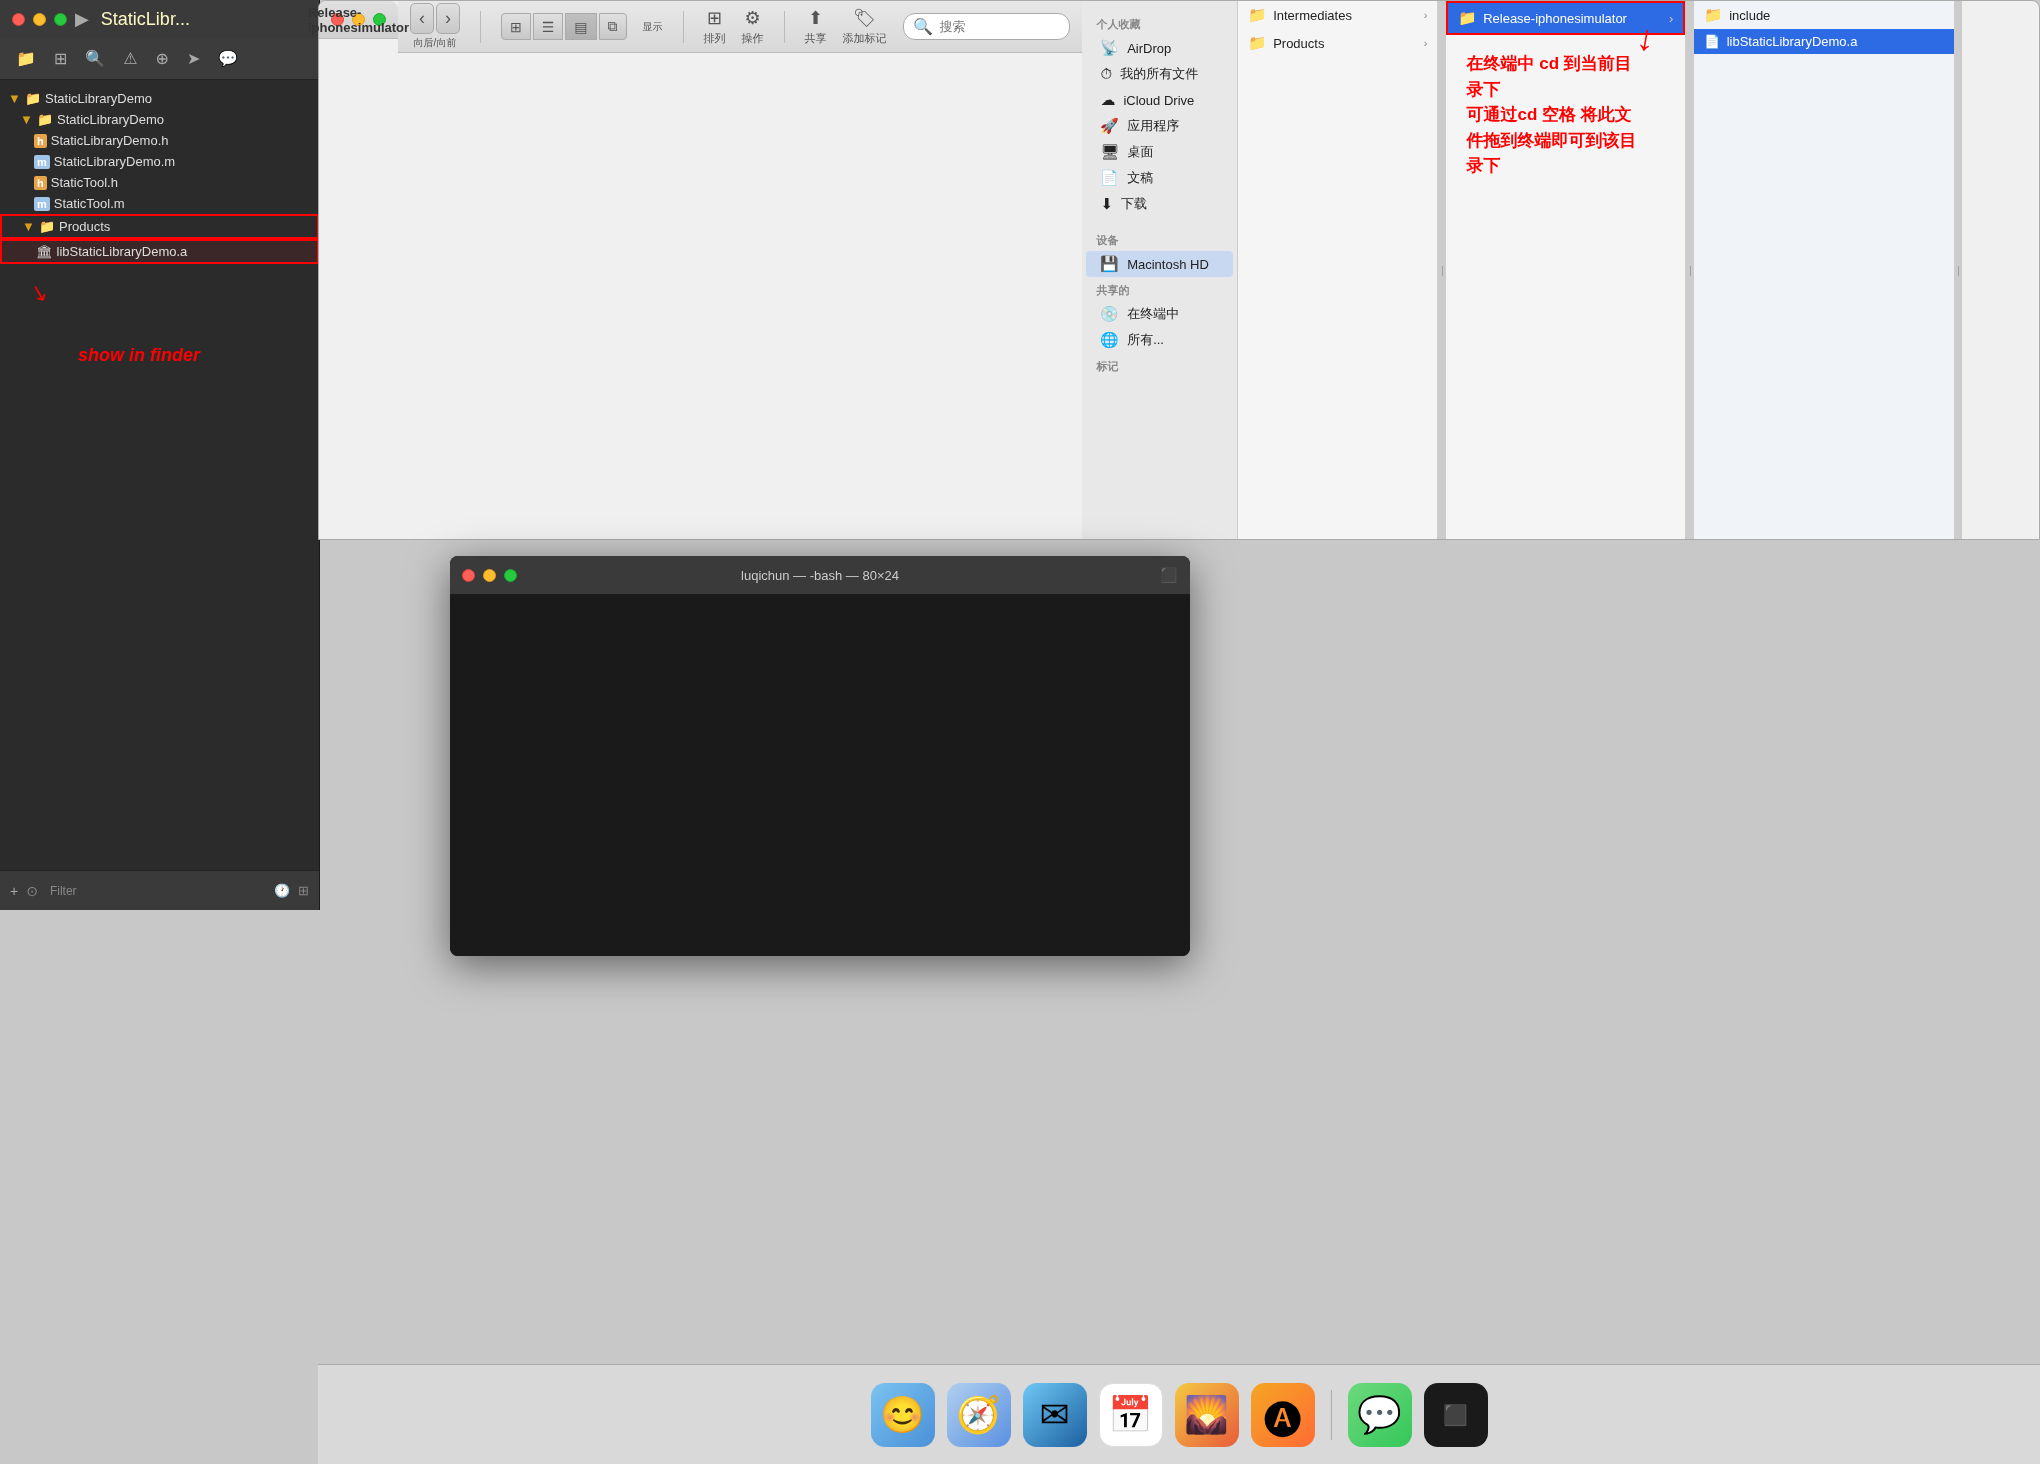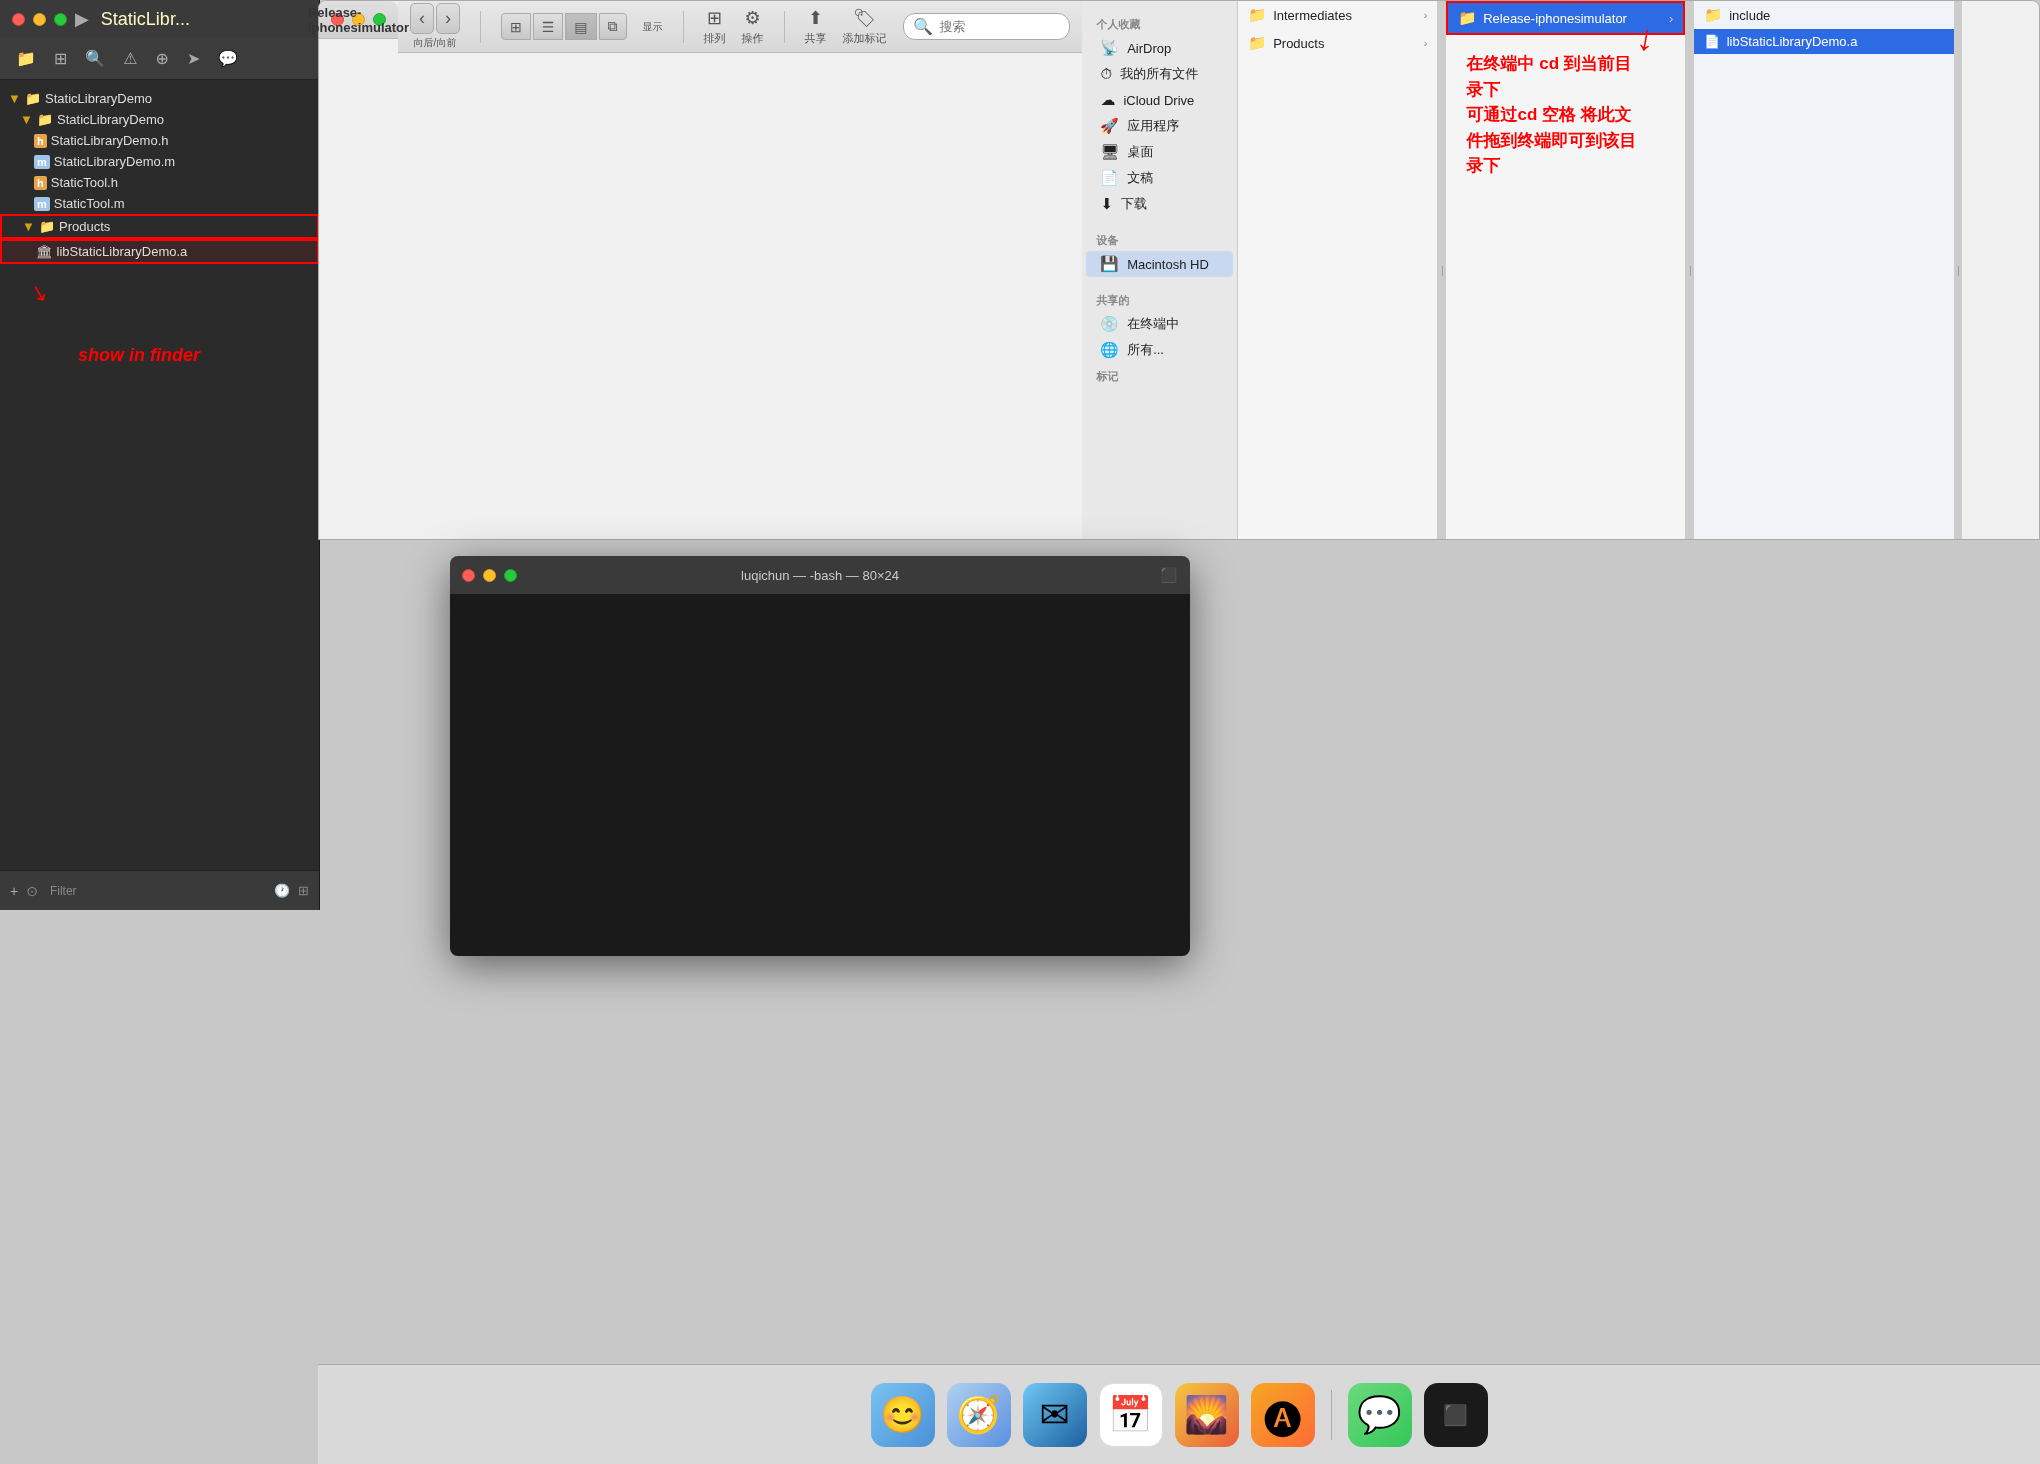--- a/index.html
+++ b/index.html
@@ -379,21 +379,21 @@
     }
 
     
     .terminal-window {
       position: absolute;
       top: 556px;
       left: 450px;
       width: 740px;
       height: 400px;
       background: #1a1a1a;
-      border-radius: 16px;
+      border-radius: 8px;
       box-shadow: 0 10px 40px rgba(0,0,0,0.5);
       display: flex;
       flex-direction: column;
     }
     .terminal-titlebar {
       height: 38px;
       background: #3a3a3a;
       border-radius: 8px 8px 0 0;
       display: flex;
       align-items: center;
@@ -638,21 +638,21 @@
         <span class="sidebar-icon">⬇</span>
         <span>下载</span>
       </div>
 
       <div class="sidebar-section-title" style="margin-top:10px;">设备</div>
       <div class="sidebar-item active">
         <span class="sidebar-icon">💾</span>
         <span>Macintosh HD</span>
       </div>
 
-      <div class="sidebar-section-title" style="margin-top:10px;">共享的</div>
+      <div class="sidebar-section-title" style="">共享的</div>
       <div class="sidebar-item">
         <span class="sidebar-icon">💿</span>
         <span>在终端中</span>
       </div>
       <div class="sidebar-item">
         <span class="sidebar-icon">🌐</span>
         <span>所有...</span>
       </div>
 
       <div class="sidebar-section-title" style="margin-top:0;">标记</div>

